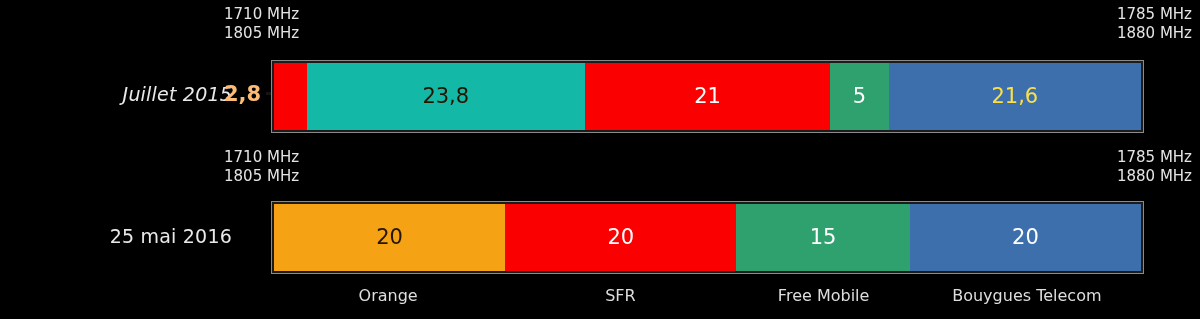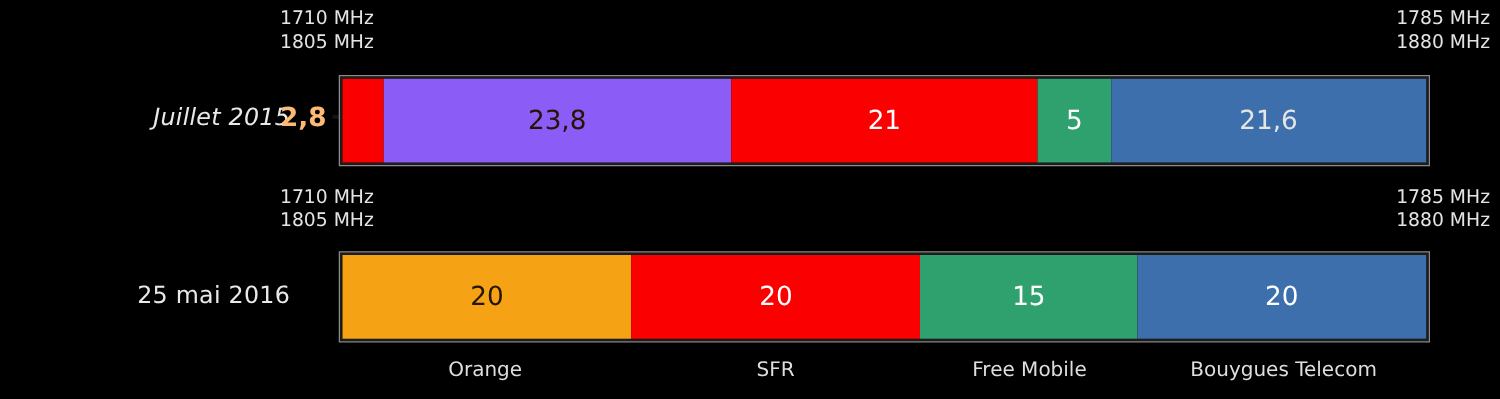--- a/index.html
+++ b/index.html
@@ -111,30 +111,30 @@
 
   <div class="row-label" style="top:83px;font-style:italic;">Juillet 2015</div>
 
   <div class="callout" style="left:224px; top:82px; color:#fdba74;">2,8</div>
   <div class="callout-dash" style="left:266px; top:92px; width:42px;"></div>
 
   <div class="bar" id="bar-row-0" style="left:272px; top:61px; width:871px; height:71px;">
       <div class="seg" style="flex: 2.8 0 0px; background: rgb(251, 0, 0); color: rgb(255, 255, 255);">
         <span class="seg-value"></span>
       </div>
-      <div class="seg" style="flex: 23.8 0 0px; background: #8b5cf6; color: rgb(36, 21, 0);">
+      <div class="seg" style="flex: 23.8 0 0px; background: #14b8a6; color: rgb(36, 21, 0);">
         <span class="seg-value">23,8</span>
       </div>
       <div class="seg" style="flex: 21 0 0px; background: rgb(251, 0, 0); color: rgb(255, 255, 255);">
         <span class="seg-value">21</span>
       </div>
       <div class="seg" style="flex: 5 0 0px; background: rgb(46, 161, 111); color: rgb(255, 255, 255);">
         <span class="seg-value">5</span>
       </div>
-      <div class="seg" style="flex: 21.6 0 0px; background: rgb(60, 111, 171); color: #e5e5e5;">
+      <div class="seg" style="flex: 21.6 0 0px; background: rgb(60, 111, 171); color: #fde047;">
         <span class="seg-value">21,6</span>
       </div>
     </div>
 
   <div class="freq-annot left" style="left:224px; top:148px;">
     <span>1710 MHz</span>
     <span>1805 MHz</span>
   </div>
 
   <div class="freq-annot right" style="right:8px; top:148px;">

